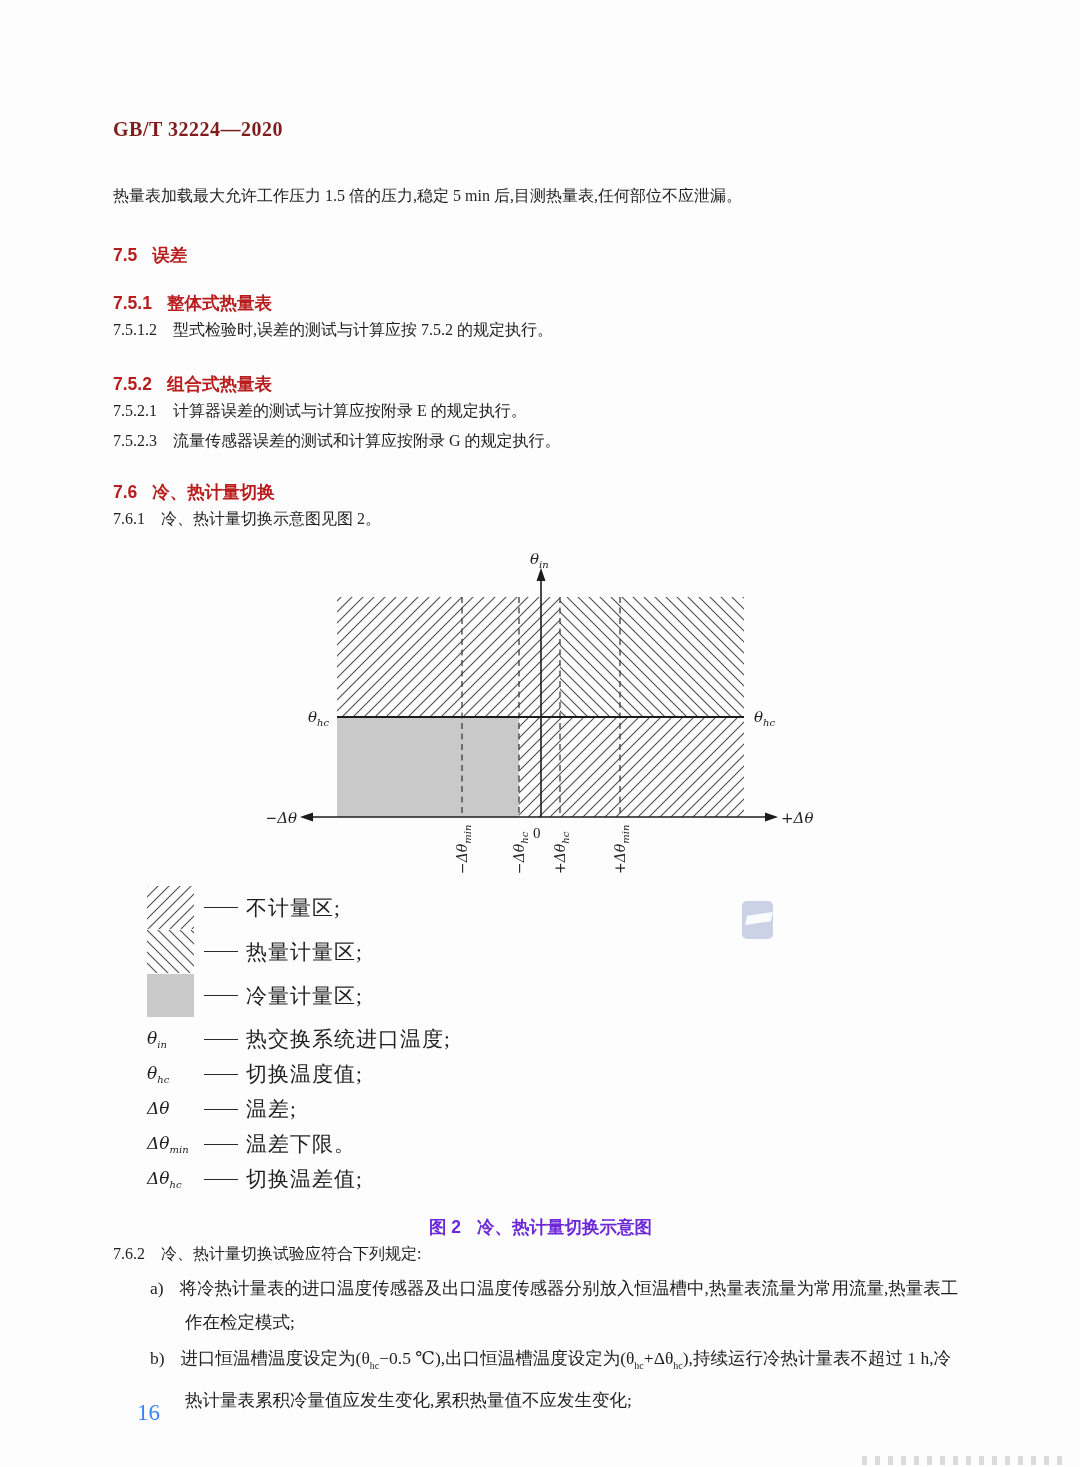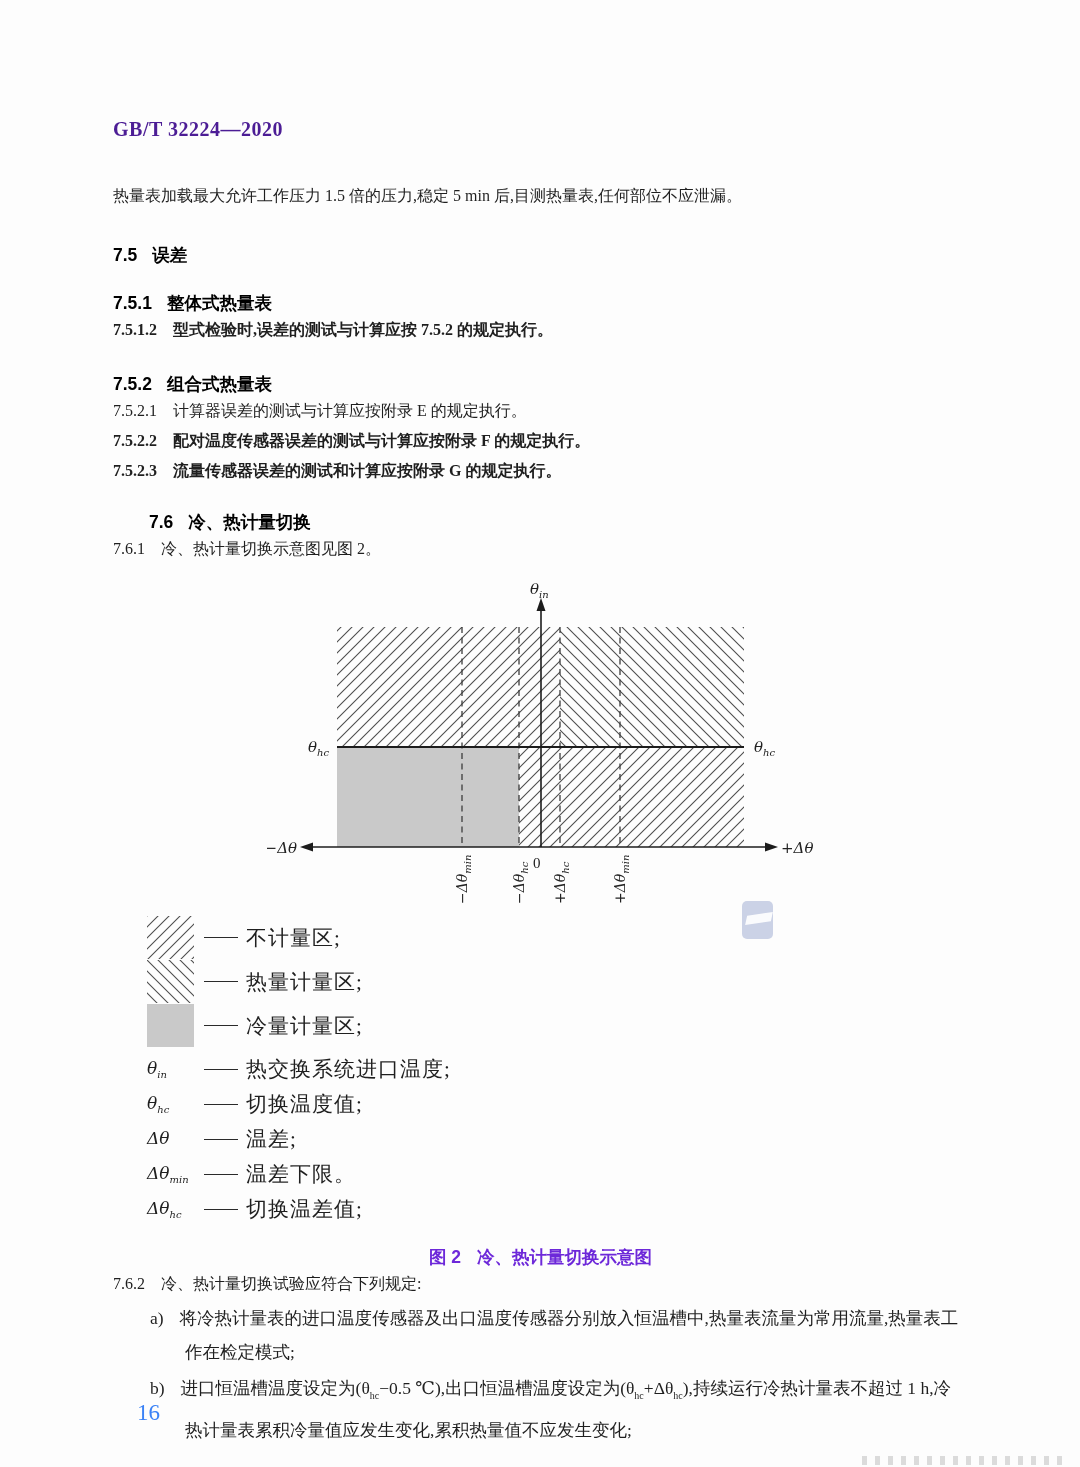--- a/index.html
+++ b/index.html
@@ -10,37 +10,37 @@
     background:#fdfdfd;
     box-sizing:border-box;
     padding:118px 112px 0 113px;
     font-family:"Liberation Serif","DejaVu Serif",serif;
     color:#1f1f1f;
     overflow:hidden;
   }
   .std-code{
     font-family:"Liberation Serif",serif;
     font-weight:700;font-size:20px;letter-spacing:.5px;
-    margin:0 0 40px 0;color:#4c1d95;
+    margin:0 0 40px 0;color:#7f1d1d;
   }
   p.body{font-size:16px;line-height:30px;margin:0;}
   .hsec{
     font-family:"Liberation Sans","DejaVu Sans",sans-serif;
-    font-weight:700;font-size:17.5px;color:#000000;
+    font-weight:700;font-size:17.5px;color:#b91c1c;
     margin:0;
   }
   .hsec .ht{margin-left:15px;}
   .clause .cnum{margin-right:16px;}
   .mt-intro{margin-top:0px;}
   .mt-h75{margin-top:32px;}
   .mt-h751{margin-top:24px;}
   .mt-c1{margin-top:21px;}
-  .mt-c0{margin-top:0px;font-weight:bold;}
+  .mt-c0{margin-top:0px;}
   .mt-h752{margin-top:27px;}
-  .mt-h76{margin-top:24px;margin-left:36px;}
+  .mt-h76{margin-top:24px;}
   .mt-761{margin-top:23px;}
   .figwrap{width:548px;margin:16px auto 0;}
   .sub{font-size:10px;}
   text{fill:#222;}
   .math-t{font-family:"DejaVu Serif","Liberation Serif",serif;font-style:italic;font-size:15px;}
   .tickt{font-family:"DejaVu Serif","Liberation Serif",serif;font-style:italic;font-size:14px;}
   .legend{margin:2px 0 0 34px;}
   .legend-title{font-size:17px;margin:0 0 6px 0;}
   .legend-row{display:flex;align-items:center;margin:0 0 1px 0;}
   .legend-row.symrow{margin:0 0 7px 0;}
@@ -83,21 +83,20 @@
 
   <h2 class="hsec mt-h75"><span>7.5</span><span class="ht">误差</span></h2>
 
   <h3 class="hsec mt-h751"><span>7.5.1</span><span class="ht">整体式热量表</span></h3>
 
   <p class="body clause mt-c0"><span class="cnum">7.5.1.2</span><span>型式检验时,误差的测试与计算应按 7.5.2 的规定执行。</span></p>
 
   <h3 class="hsec mt-h752"><span>7.5.2</span><span class="ht">组合式热量表</span></h3>
 
   <p class="body clause mt-c1"><span class="cnum">7.5.2.1</span><span>计算器误差的测试与计算应按附录 E 的规定执行。</span></p>
-  <p class="body clause mt-c0"><span class="cnum">7.5.2.2</span><span>配对温度传感器误差的测试与计算应按附录 F 的规定执行。</span></p>
   <p class="body clause mt-c0"><span class="cnum">7.5.2.3</span><span>流量传感器误差的测试和计算应按附录 G 的规定执行。</span></p>
 
   <h2 class="hsec mt-h76"><span>7.6</span><span class="ht">冷、热计量切换</span></h2>
 
   <p class="body clause mt-761"><span class="cnum">7.6.1</span><span>冷、热计量切换示意图见图 2。</span></p>
 
   <div class="figwrap">
     <svg width="548" height="330" viewBox="0 0 548 330">
       <defs>
         <pattern id="hFwd" width="11" height="11" patternUnits="userSpaceOnUse">

